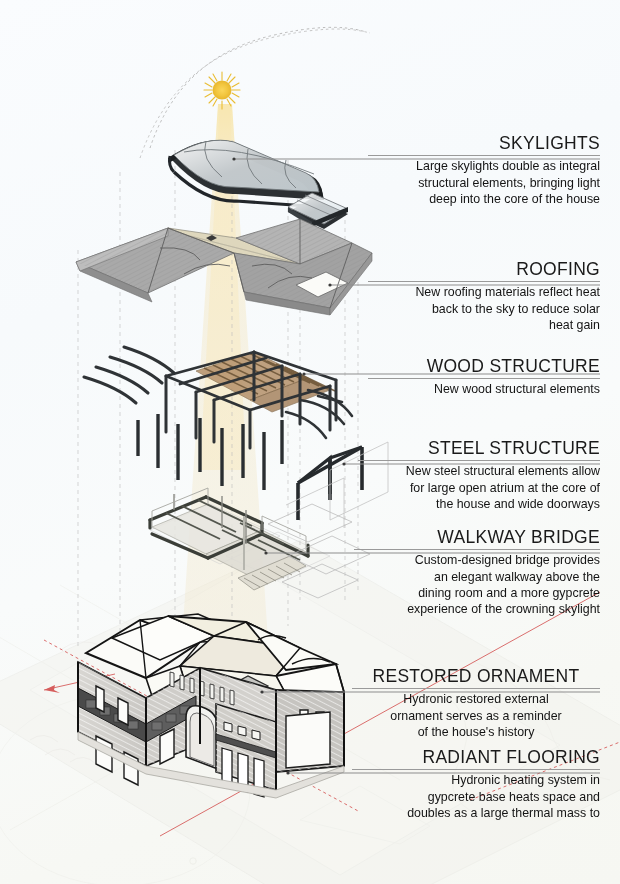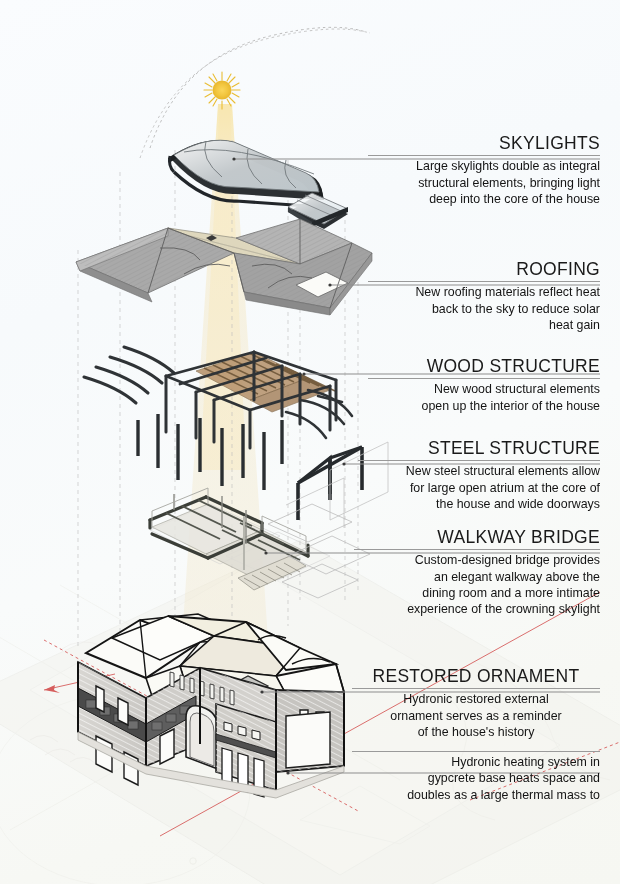--- a/index.html
+++ b/index.html
@@ -459,56 +459,56 @@
     <div>back to the sky to reduce solar</div>
     <div>heat gain</div>
   </div>
 </div>
 
 <div class="ann" style="top:357px;">
   <div class="ttl">WOOD STRUCTURE</div>
   <div class="rule"></div>
   <div class="body">
     <div>New wood structural elements</div>
-    <div>open up the interior of the house</div>
   </div>
 </div>
 
 <div class="ann" style="top:439px;width:242px;">
   <div class="ttl">STEEL STRUCTURE</div>
   <div class="rule"></div>
   <div class="body">
     <div>New steel structural elements allow</div>
     <div>for large open atrium at the core of</div>
     <div>the house and wide doorways</div>
   </div>
 </div>
 
 <div class="ann" style="top:528px;width:246px;">
   <div class="ttl">WALKWAY BRIDGE</div>
   <div class="rule"></div>
   <div class="body">
     <div>Custom-designed bridge provides</div>
     <div>an elegant walkway above the</div>
-    <div>dining room and a more intimate</div>
+    <div>dining room and a more gypcrete</div>
     <div>experience of the crowning skylight</div>
   </div>
 </div>
 
 <div class="ann" style="top:667px;width:248px;text-align:center;">
   <div class="ttl">RESTORED ORNAMENT</div>
   <div class="rule"></div>
   <div class="body">
     <div>Hydronic restored external</div>
     <div>ornament serves as a reminder</div>
     <div>of the house's history</div>
   </div>
 </div>
 
 <div class="ann" style="top:748px;width:248px;">
+  <div class="ttl">RADIANT FLOORING</div>
   <div class="rule"></div>
   <div class="body">
     <div>Hydronic heating system in</div>
     <div>gypcrete base heats space and</div>
     <div>doubles as a large thermal mass to</div>
   </div>
 </div>
 
 </div>
 

